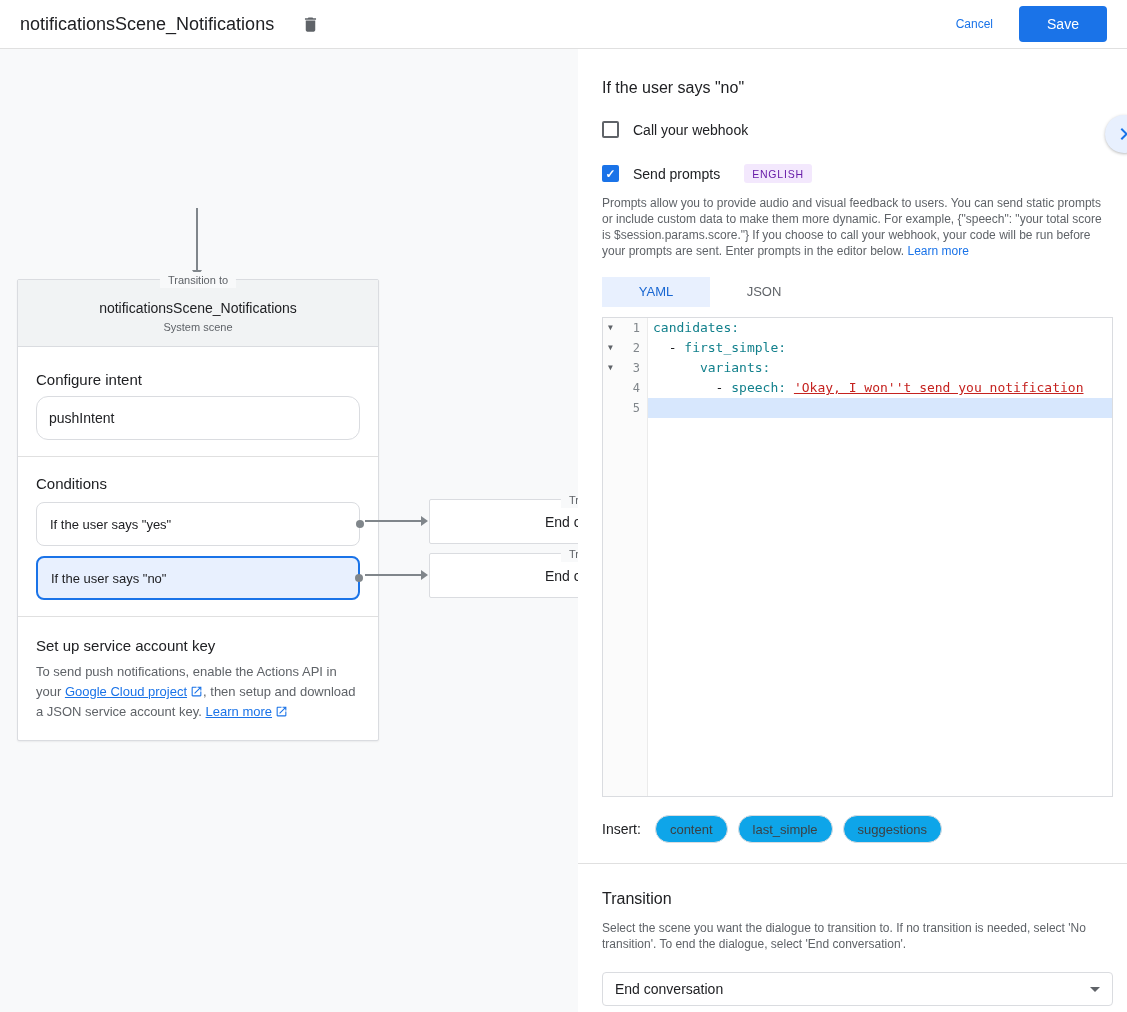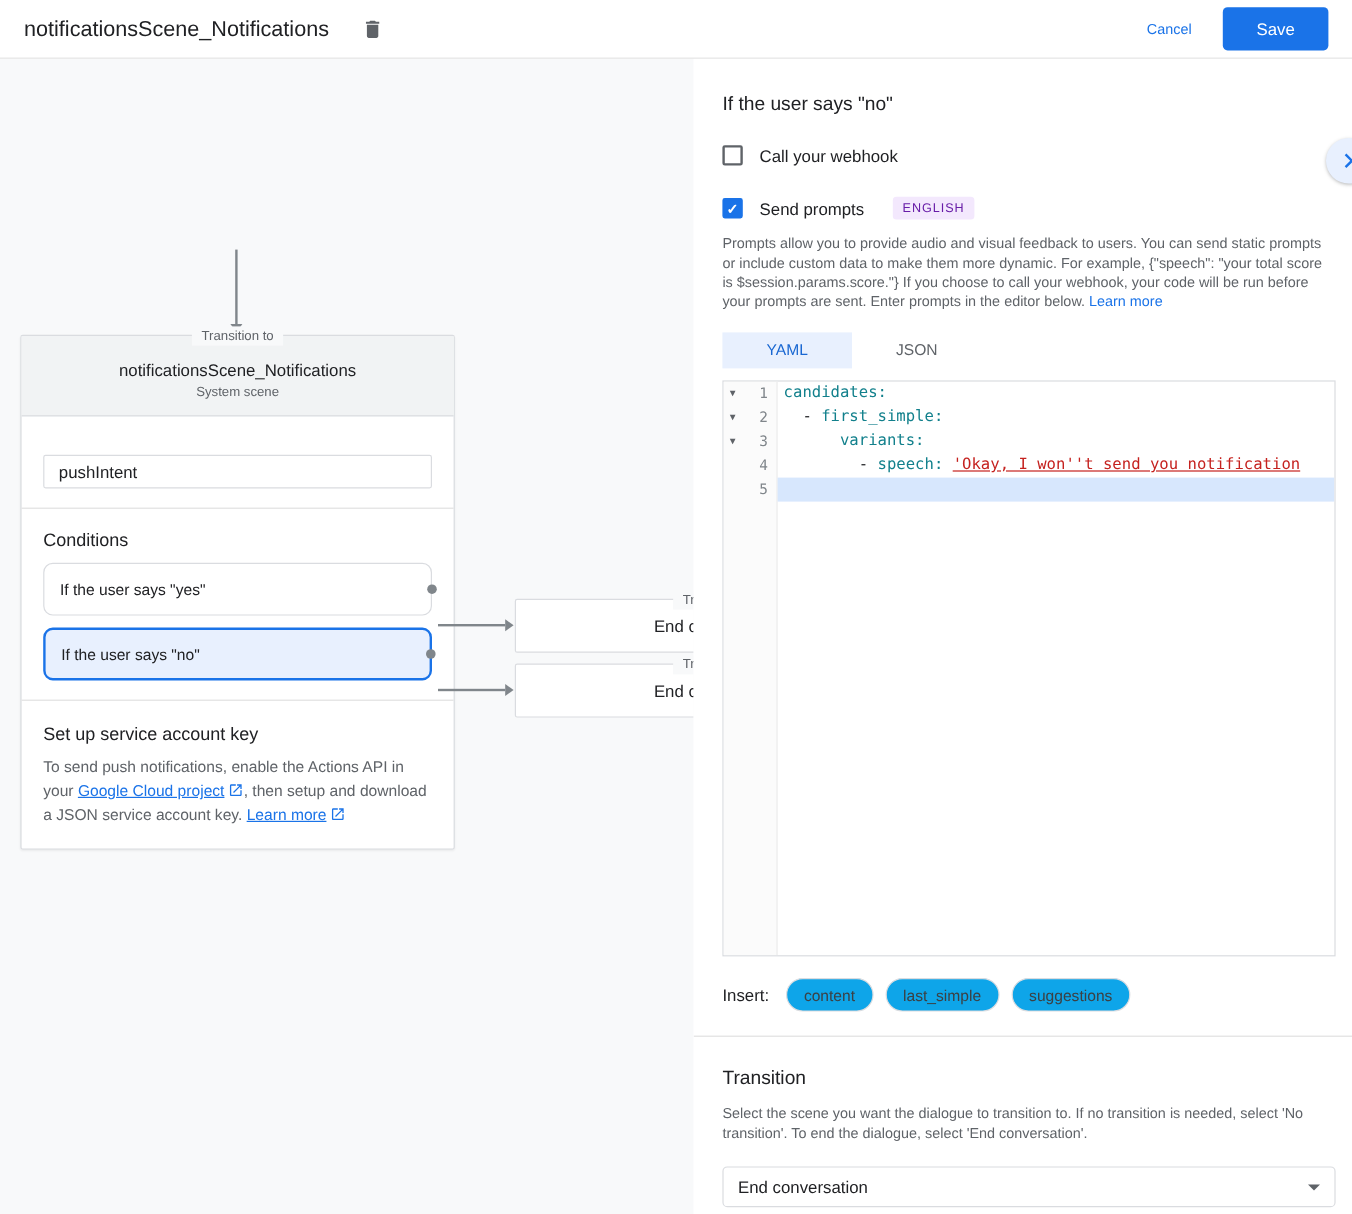--- a/index.html
+++ b/index.html
@@ -32,21 +32,21 @@
   .varrow-line { position: absolute; left: 196px; top: 159px; width: 2px; height: 62px; background: #80868b; }
   .varrow-head { position: absolute; left: 192px; top: 221px; width: 0; height: 0; border-left: 5px solid transparent; border-right: 5px solid transparent; border-top: 7px solid #80868b; }
 
   .scene-card { position: absolute; left: 17px; top: 230px; width: 362px; background: #fff; border: 1px solid #dadce0; border-radius: 2px; box-shadow: 0 1px 2px rgba(0,0,0,0.06); }
   .scene-card-header { height: 67px; background: #f1f3f4; border-bottom: 1px solid #dadce0; display: flex; flex-direction: column; align-items: center; justify-content: center; padding-top: 6px; }
   .card-divider { height: 1px; background: #e0e0e0; }
   .section-title { font-size: 15px; color: #202124; }
   .s1 { padding: 24px 18px 16px; }
   .s2 { padding: 18px 18px 16px; }
   .s3 { padding: 20px 18px 18px; }
-  .intent-box { margin-top: 8px; height: 28px; border: 1px solid #dadce0; border-radius: 2px; background: #fff; display: flex; align-items: center; padding: 0 12px; font-size: 14px; color: #202124; cursor: pointer; }
+  .intent-box { margin-top: 8px; height: 44px; border: 1px solid #dadce0; border-radius: 12px; background: #fff; display: flex; align-items: center; padding: 0 12px; font-size: 14px; color: #202124; cursor: pointer; }
   .condition { margin-top: 10px; height: 44px; border: 1px solid #dadce0; border-radius: 8px; background: #fff; display: flex; align-items: center; padding: 0 13px; font-size: 13px; color: #202124; position: relative; cursor: pointer; }
   .condition:first-of-type { margin-top: 6px; }
   .condition--selected { background: var(--selected-bg, #e8f0fe); border: 2px solid var(--accent, #1a73e8); }
   .service-text { margin-top: 8px; font-size: 13px; line-height: 20px; color: #5f6368; }
   .service-text a { color: var(--accent, #1a73e8); text-decoration: underline; cursor: pointer; }
   .ext-icon { vertical-align: -2px; margin-left: 3px; }
 
   .harrow-line { position: absolute; height: 2px; background: #80868b; }
   .harrow-head { position: absolute; width: 0; height: 0; border-top: 5px solid transparent; border-bottom: 5px solid transparent; border-left: 7px solid #80868b; }
   .h1-line { left: 365px; top: 471px; width: 56px; }
@@ -123,20 +123,21 @@
       <div class="varrow-head"></div>
 
       <div class="scene-card">
         <span class="port-label">Transition to</span>
         <div class="scene-card-header">
           <div class="node-title">notificationsScene_Notifications</div>
           <div class="node-sub">System scene</div>
         </div>
 
         <div class="s1">
+          <div class="section-title">Configure intent</div>
           <div class="intent-box">
             <span>pushIntent</span>
           </div>
         </div>
 
         <div class="card-divider"></div>
 
         <div class="s2">
           <div class="section-title">Conditions</div>
           <div class="condition">

